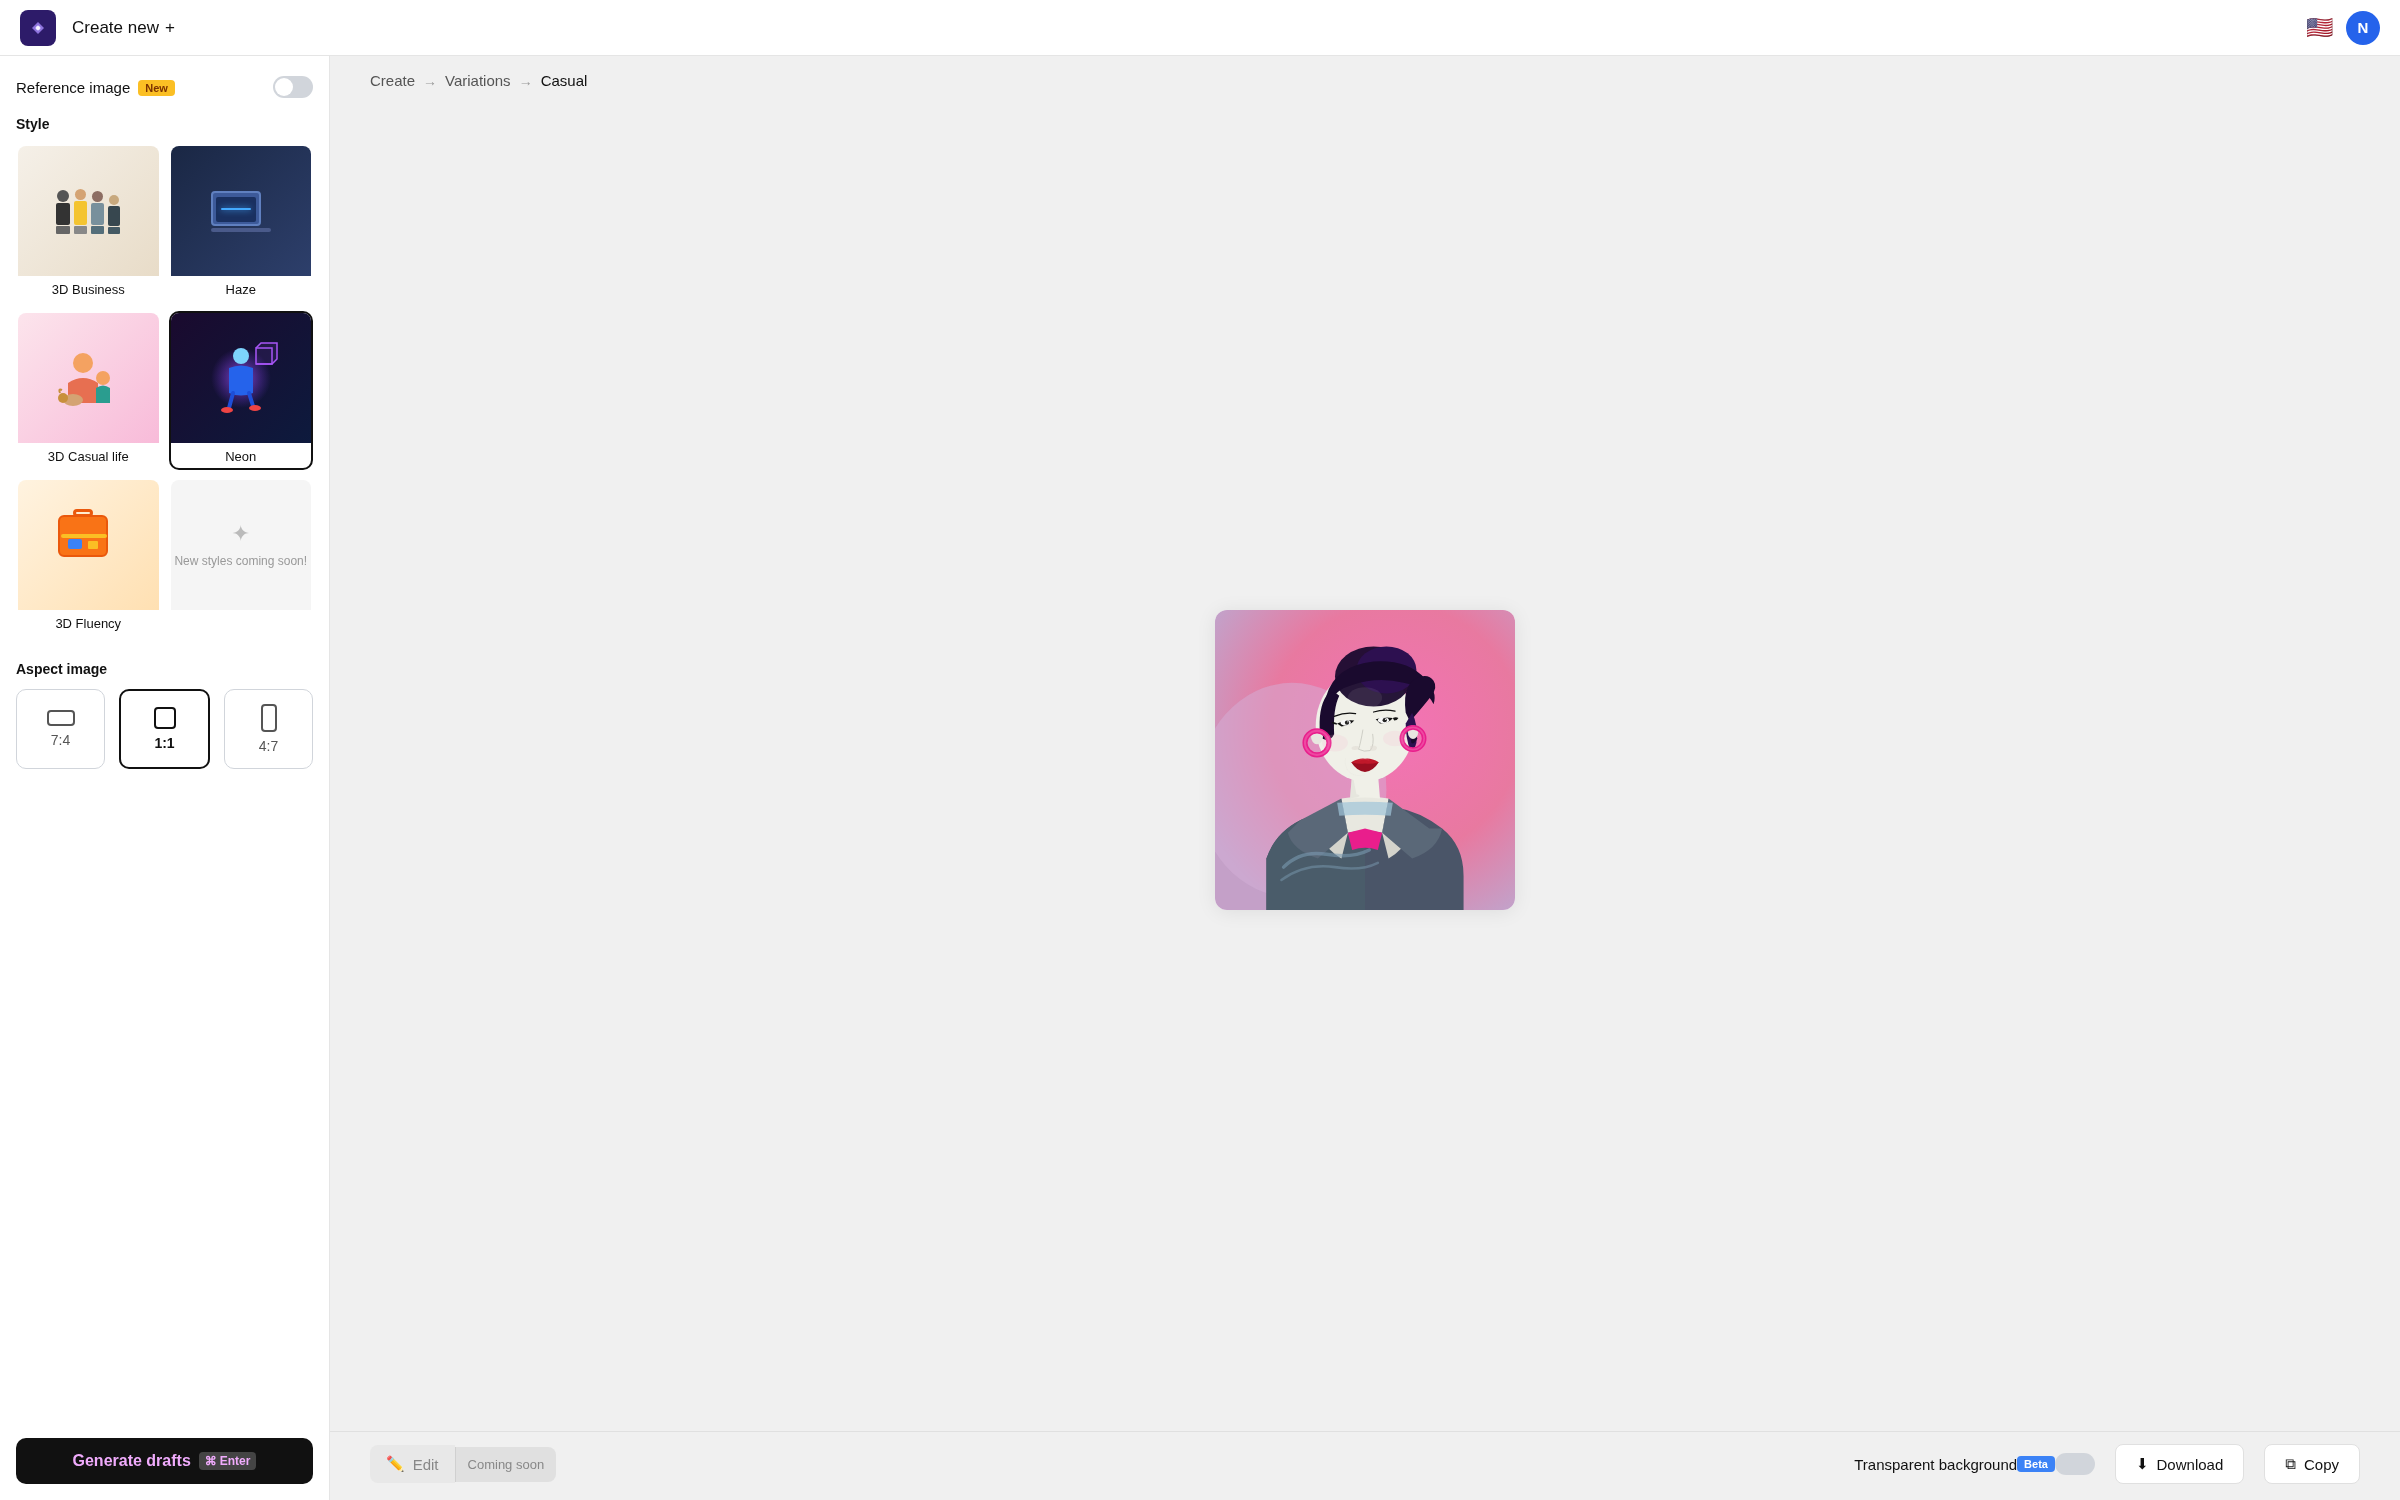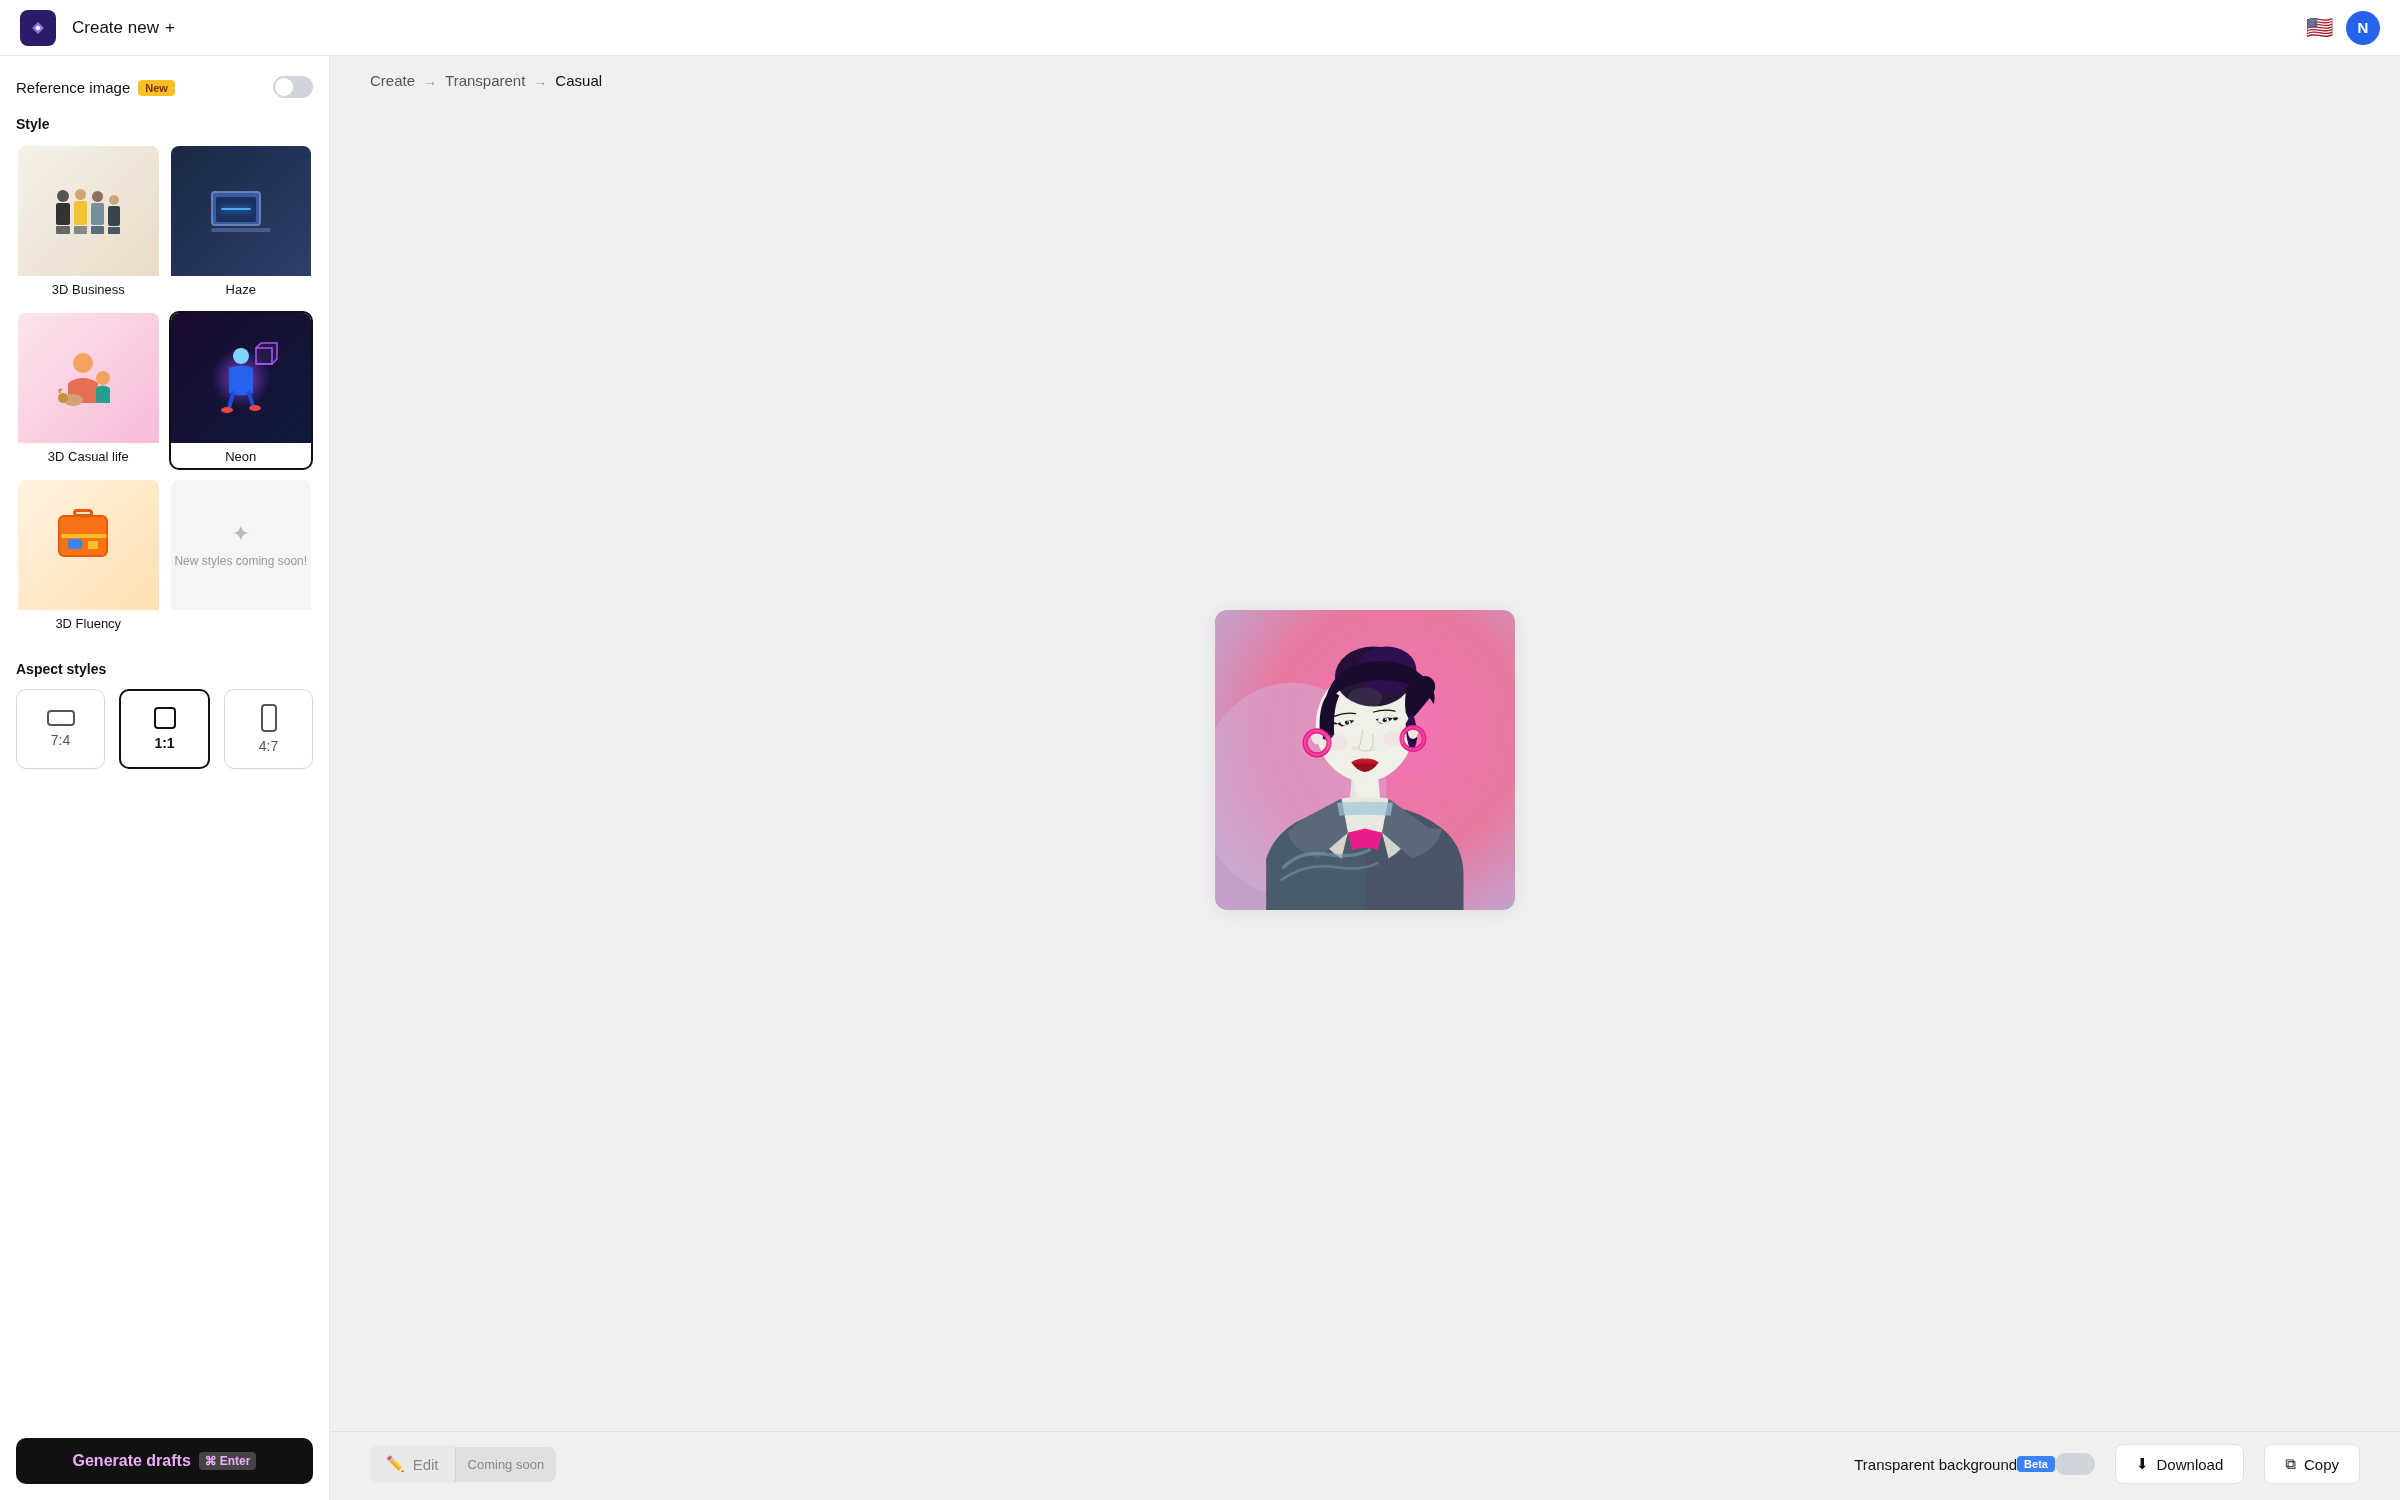--- a/index.html
+++ b/index.html
@@ -340,21 +340,21 @@
       <div class="style-card">
         <div class="style-img-coming">
           <span class="coming-icon">✦</span>
           <span class="coming-text">New styles coming soon!</span>
         </div>
         <div class="style-card-label"></div>
       </div>
     </div>
 
     <div class="aspect-section">
-      <div class="section-title">Aspect styles</div>
+      <div class="section-title">Aspect image</div>
       <div class="aspect-options">
         <button class="aspect-btn">
           <div class="aspect-inner">
             <div class="aspect-box" style="width:28px; height:16px;"></div>
             <span>7:4</span>
           </div>
         </button>
         <button class="aspect-btn selected">
           <div class="aspect-inner">
             <div class="aspect-box" style="width:22px; height:22px;"></div>
@@ -379,21 +379,21 @@
         </span>
       </button>
     </div>
   </div>
 
   <div class="content-area">
 
     <div class="breadcrumb-bar">
       <span class="breadcrumb-item">Create</span>
       <span class="breadcrumb-arrow">→</span>
-      <span class="breadcrumb-item">Transparent</span>
+      <span class="breadcrumb-item">Variations</span>
       <span class="breadcrumb-arrow">→</span>
       <span class="breadcrumb-item active">Casual</span>
     </div>
 
     <div class="image-container">
       <div class="main-image-wrapper">
         <svg class="main-image-svg" viewBox="0 0 700 700" xmlns="http://www.w3.org/2000/svg">
           <defs>
             <radialGradient id="bgGrad" cx="60%" cy="40%" r="70%">
               <stop offset="0%" stop-color="#f472b6"></stop>

